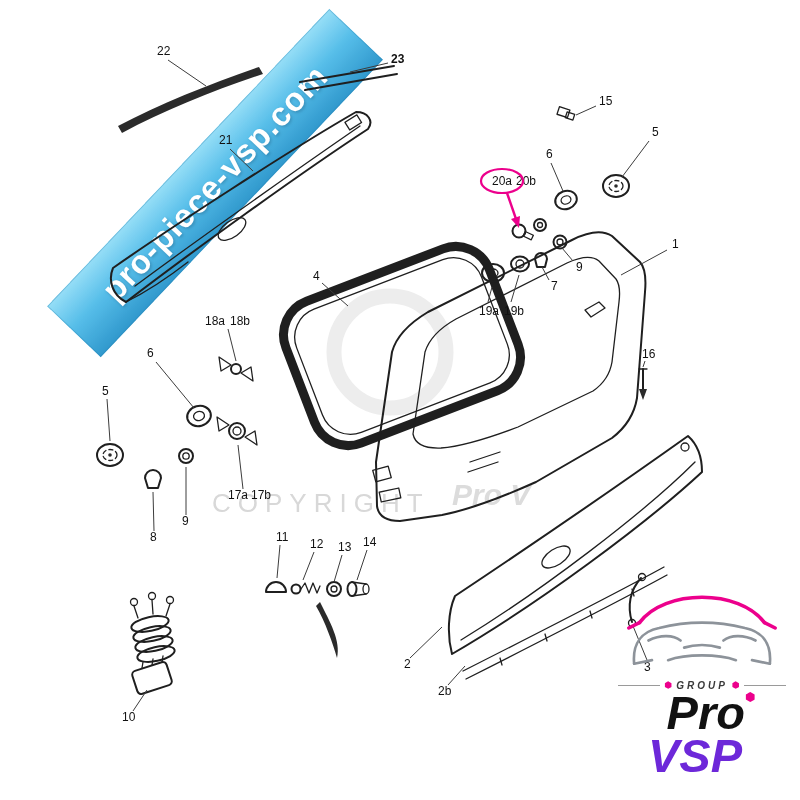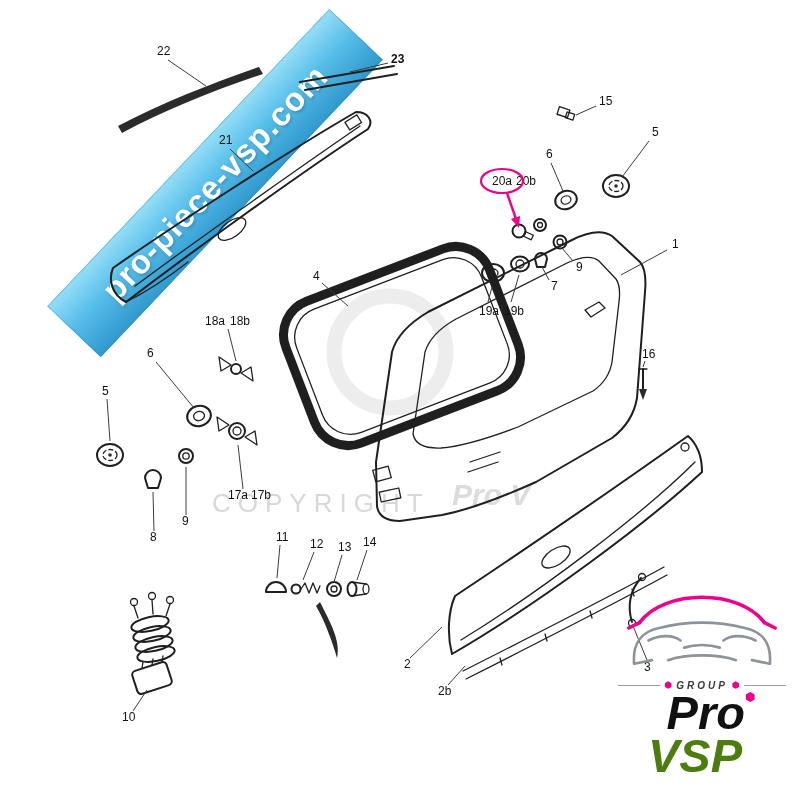--- a/index.html
+++ b/index.html
@@ -34,21 +34,21 @@
   .car-gray{fill:none;stroke:#8d939a;stroke-width:3;stroke-linecap:round;}
   .car-pink{fill:none;stroke:#ec008c;stroke-width:4;stroke-linecap:round;}
   .logo-group-row{display:flex;align-items:center;gap:4px;margin:2px 6px 0 6px;}
   .gline{flex:1;height:1px;background:#9a9a9a;}
   .hex{color:#ec008c;font-size:9px;line-height:1;}
   .gtext{font-size:10px;font-weight:bold;letter-spacing:3px;color:#3a3a3a;font-style:italic;}
   .brand{margin-top:0;line-height:.92;}
   .brand .row1{text-align:center;margin-left:18px;}
   .pro{font-size:47px;font-weight:bold;font-style:italic;color:#111;}
   .hex-sup{color:#ec008c;font-size:12px;vertical-align:top;line-height:1;}
-  .vsp{font-size:47px;font-weight:bold;font-style:italic;color:#4d7c0f;
+  .vsp{font-size:47px;font-weight:bold;font-style:italic;color:#6d28d9;
        text-align:left;margin-left:36px;}
 </style>
 </head>
 <body>
 
 <div class="stage">
 
   <div class="banner">
     <span>pro-piece-vsp.com</span>
   </div>

